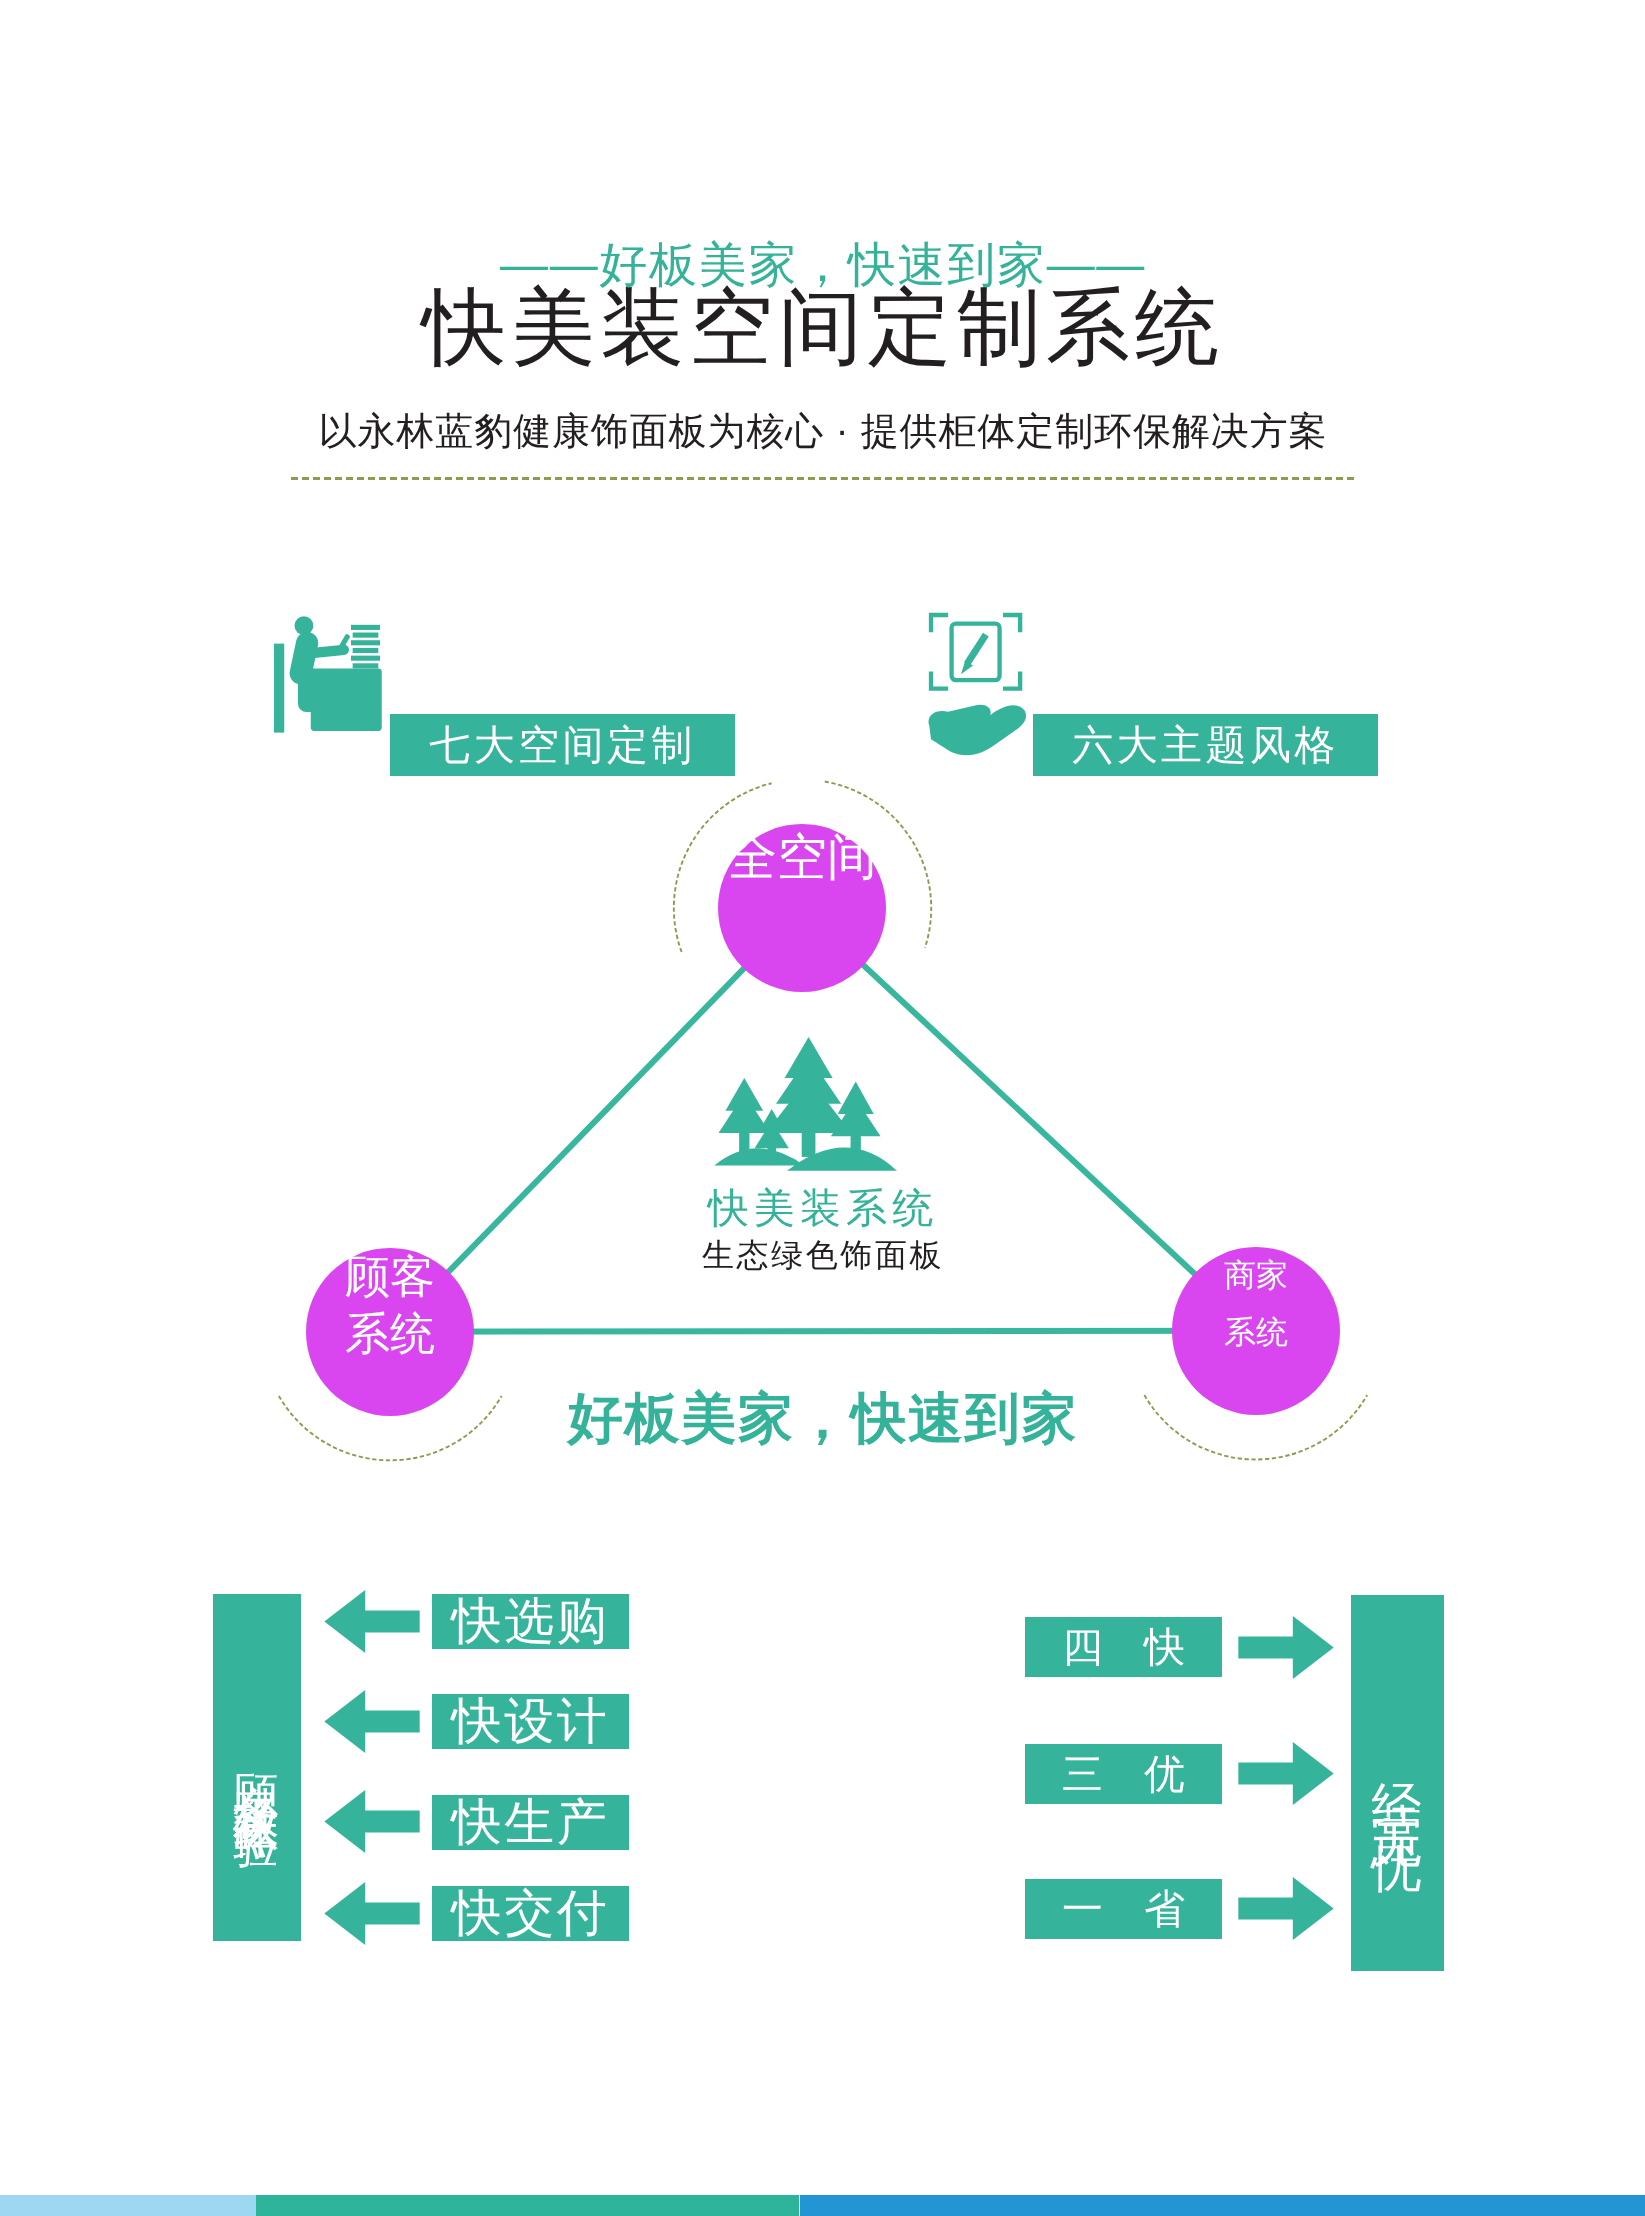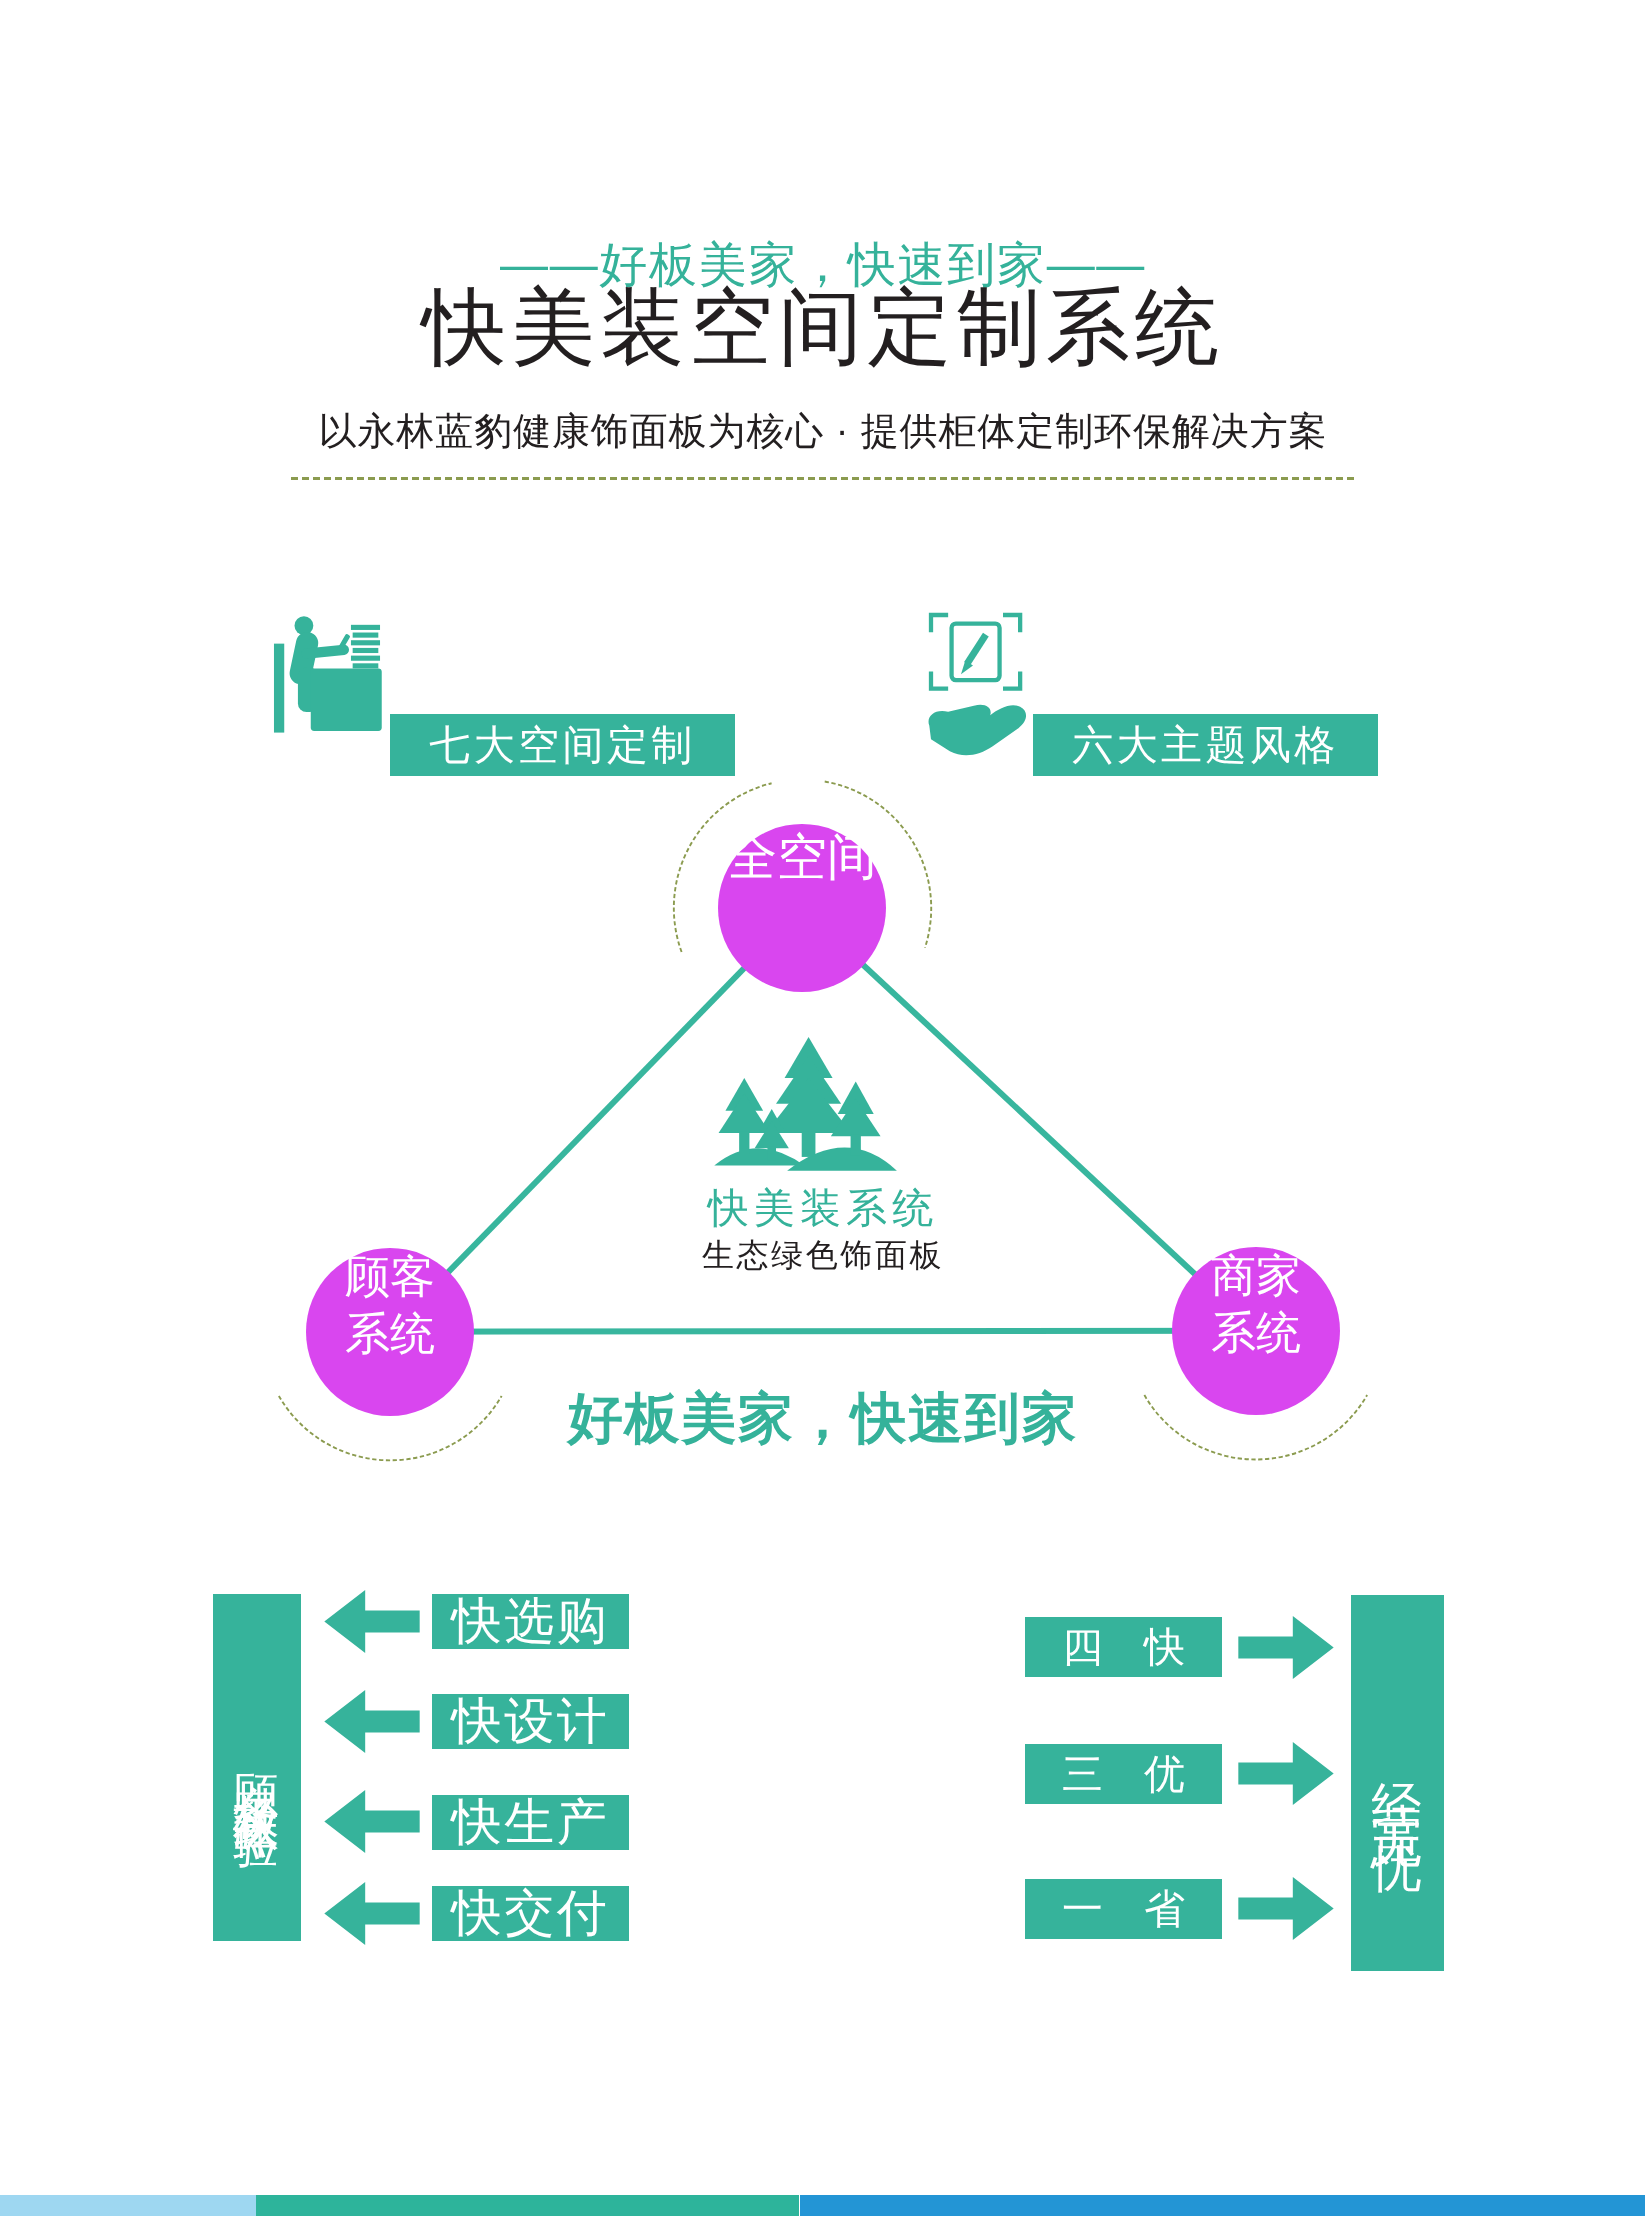--- a/index.html
+++ b/index.html
@@ -24,21 +24,21 @@
   .feat-box.r{left:1033px;top:671px;width:345px;}
   .feat-icon.l{left:262px;top:611px;width:130px;height:126px;}
   .feat-icon.r{left:924px;top:609px;width:110px;height:156px;}
 
   
   .diagram-svg{left:0;top:0;width:1646px;height:2216px;pointer-events:none;}
   .node{width:168px;height:168px;border-radius:50%;background:#d946ef;color:#fff;
     display:flex;flex-direction:column;align-items:center;justify-content:flex-start;text-align:center;}
   .node-top{left:718px;top:824px;font-size:50px;}
   .node-left{left:306px;top:1248px;font-size:45px;line-height:57px;}
-  .node-right{left:1172px;top:1247px;font-size:45px;line-height:57px;}
+  .node-right{left:1172px;top:1247px;font-size:32px;line-height:57px;}
   .trees{left:710px;top:1035px;width:192px;height:141px;}
   .center-title{top:1181px;font-size:41px;color:#35B29A;letter-spacing:5.1px;font-weight:500;}
   .center-sub{top:1234px;font-size:32px;color:#231F20;letter-spacing:2.6px;}
   .slogan-bold{top:1382px;font-size:55px;font-weight:bold;color:#35B29A;letter-spacing:1.7px;}
 
   
   .vbar{background:#36B39B;color:#fff;display:flex;align-items:center;justify-content:center;}
   .vbar span{writing-mode:vertical-rl;text-orientation:upright;}
   .vbar.cust{left:213px;top:1594px;width:88px;height:347px;font-size:46px;}
   .vbar.cust span{letter-spacing:10.3px;}

